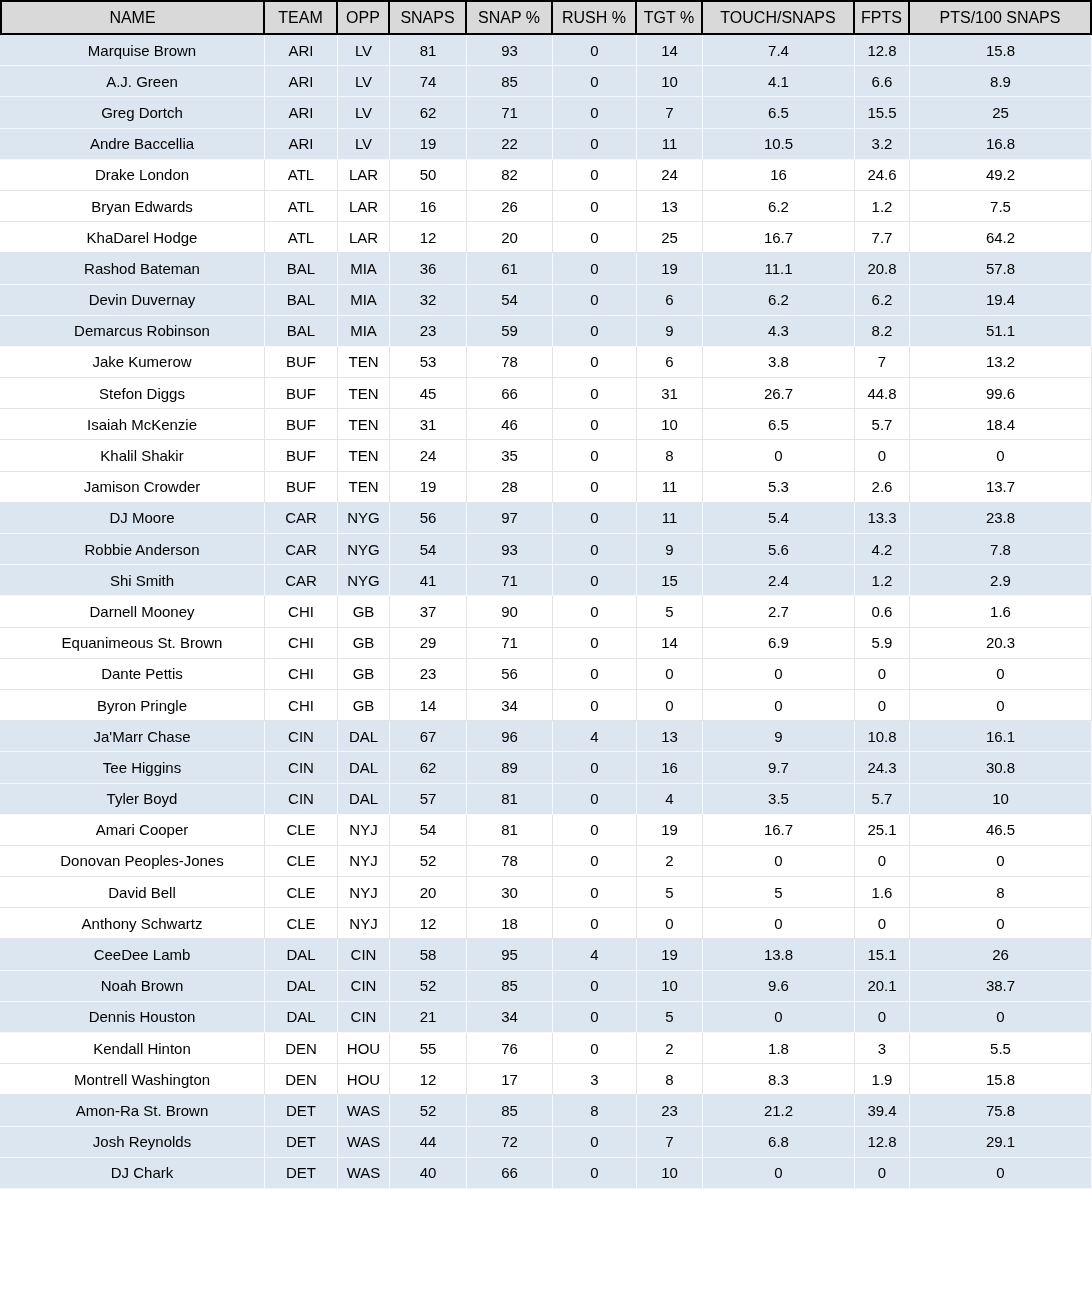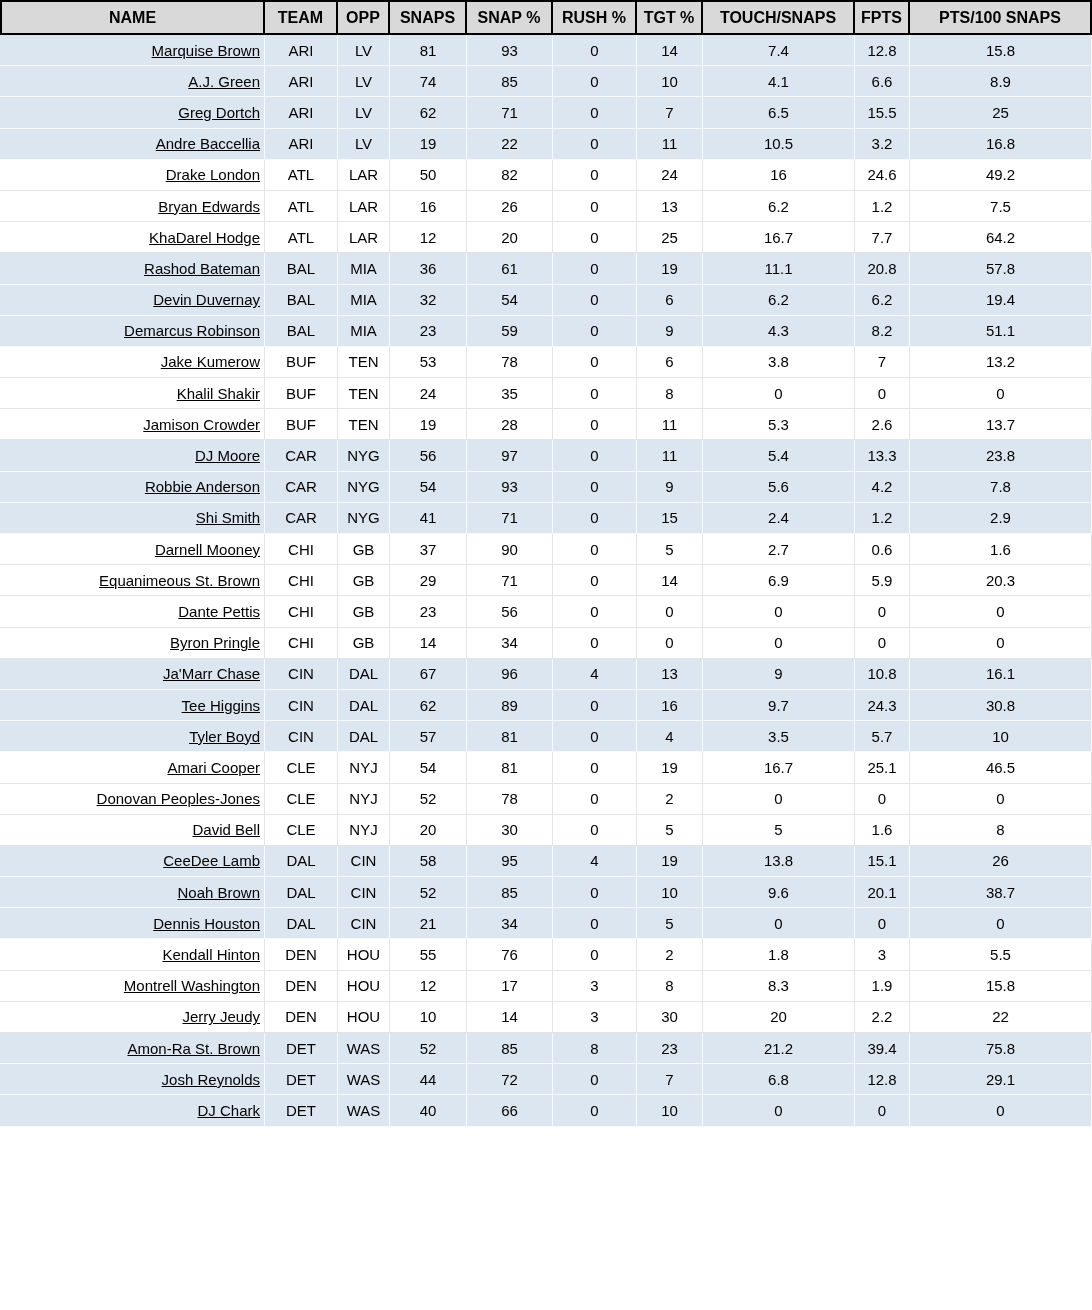--- a/index.html
+++ b/index.html
@@ -17,21 +17,21 @@
   }
   table.stats {
     border-collapse: separate;
     border-spacing: 0;
     table-layout: fixed;
     width: 1092px;
   }
   table.stats th {
     background: var(--header-bg, #d9d9d9);
     color: var(--text, #000000);
-    font-weight: bold;
+    font-weight: normal;
     font-size: 16px;
     height: 31px;
     padding: 0 2px;
     text-align: center;
     vertical-align: middle;
     border-top: 2px solid var(--header-border, #000000);
     border-bottom: 2px solid var(--header-border, #000000);
     border-right: 2px solid var(--header-border, #000000);
     overflow: hidden;
     white-space: nowrap;
@@ -44,23 +44,22 @@
     height: 30.2px;
     padding: 0 4px;
     text-align: center;
     vertical-align: middle;
     border-right: 1px solid;
     border-bottom: 1px solid;
     overflow: hidden;
     white-space: nowrap;
   }
   table.stats td.name {
-    text-align: right;
+    text-align: center;
     padding-left: 24px;
-    text-decoration: underline;
   }
   tr.band-blue td {
     background: var(--band-blue, #dce6f1);
     border-color: #f6f9fc;
   }
   tr.band-white td {
     background: var(--band-white, #ffffff);
     border-color: #e4e4e4;
   }
 </style>
@@ -222,20 +221,44 @@
           <td>TEN</td>
           <td>53</td>
           <td>78</td>
           <td>0</td>
           <td>6</td>
           <td>3.8</td>
           <td>7</td>
           <td>13.2</td>
         </tr>
         <tr class="band-white">
+          <td class="name">Stefon Diggs</td>
+          <td>BUF</td>
+          <td>TEN</td>
+          <td>45</td>
+          <td>66</td>
+          <td>0</td>
+          <td>31</td>
+          <td>26.7</td>
+          <td>44.8</td>
+          <td>99.6</td>
+        </tr>
+        <tr class="band-white">
+          <td class="name">Isaiah McKenzie</td>
+          <td>BUF</td>
+          <td>TEN</td>
+          <td>31</td>
+          <td>46</td>
+          <td>0</td>
+          <td>10</td>
+          <td>6.5</td>
+          <td>5.7</td>
+          <td>18.4</td>
+        </tr>
+        <tr class="band-white">
           <td class="name">Khalil Shakir</td>
           <td>BUF</td>
           <td>TEN</td>
           <td>24</td>
           <td>35</td>
           <td>0</td>
           <td>8</td>
           <td>0</td>
           <td>0</td>
           <td>0</td>
@@ -401,20 +424,32 @@
           <td>CLE</td>
           <td>NYJ</td>
           <td>20</td>
           <td>30</td>
           <td>0</td>
           <td>5</td>
           <td>5</td>
           <td>1.6</td>
           <td>8</td>
         </tr>
+        <tr class="band-white">
+          <td class="name">Anthony Schwartz</td>
+          <td>CLE</td>
+          <td>NYJ</td>
+          <td>12</td>
+          <td>18</td>
+          <td>0</td>
+          <td>0</td>
+          <td>0</td>
+          <td>0</td>
+          <td>0</td>
+        </tr>
         <tr class="band-blue">
           <td class="name">CeeDee Lamb</td>
           <td>DAL</td>
           <td>CIN</td>
           <td>58</td>
           <td>95</td>
           <td>4</td>
           <td>19</td>
           <td>13.8</td>
           <td>15.1</td>
@@ -461,32 +496,20 @@
           <td>DEN</td>
           <td>HOU</td>
           <td>12</td>
           <td>17</td>
           <td>3</td>
           <td>8</td>
           <td>8.3</td>
           <td>1.9</td>
           <td>15.8</td>
         </tr>
-        <tr class="band-white">
-          <td class="name">Jerry Jeudy</td>
-          <td>DEN</td>
-          <td>HOU</td>
-          <td>10</td>
-          <td>14</td>
-          <td>3</td>
-          <td>30</td>
-          <td>20</td>
-          <td>2.2</td>
-          <td>22</td>
-        </tr>
         <tr class="band-blue">
           <td class="name">Amon-Ra St. Brown</td>
           <td>DET</td>
           <td>WAS</td>
           <td>52</td>
           <td>85</td>
           <td>8</td>
           <td>23</td>
           <td>21.2</td>
           <td>39.4</td>

